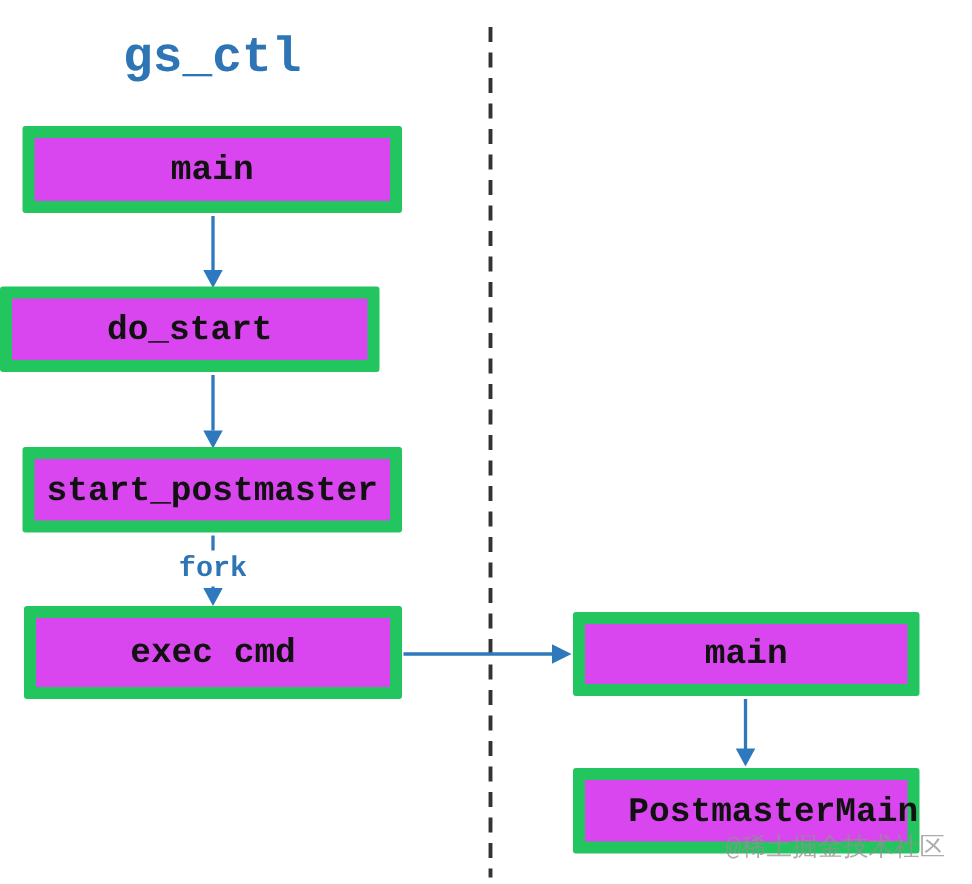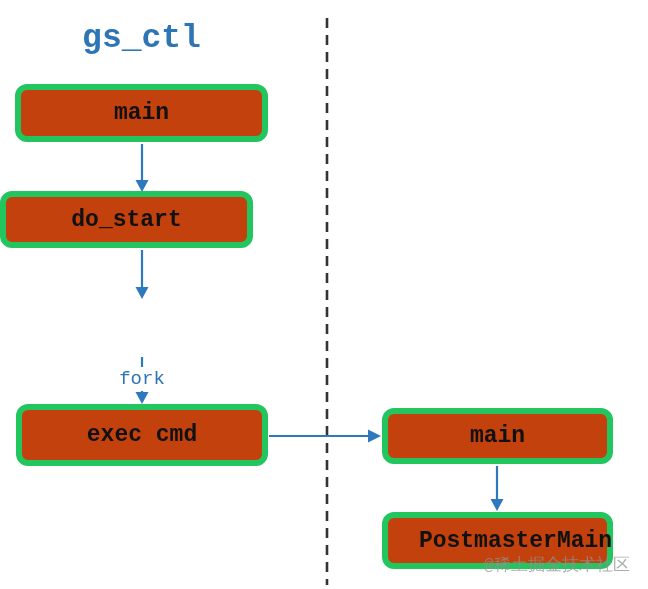--- a/index.html
+++ b/index.html
@@ -25,23 +25,23 @@
     color: #2e75b6;
     font-family: "Liberation Mono", "DejaVu Sans Mono", monospace;
     white-space: nowrap;
     line-height: 1;
   }
   .title-left  { left: 15px;  top: 22px; width: 253px; }
   .title-right { left: 374px; top: 22px; width: 220px; }
   .node {
     position: absolute;
     box-sizing: border-box;
-    background: #c2410c;
-    border: 6px solid #22c55e;
-    border-radius: 12px;
+    background: #d946ef;
+    border: 8px solid #22c55e;
+    border-radius: 2px;
     display: flex;
     align-items: center;
     justify-content: center;
     font-size: 23px;
     font-weight: bold;
     color: #111111;
     font-family: "Liberation Mono", "DejaVu Sans Mono", monospace;
     white-space: pre;
   }
   .n-gsctl-main       { left: 15px;  top: 84px;  width: 253px; height: 58px; }
@@ -50,21 +50,21 @@
   .n-gsctl-execcmd    { left: 16px;  top: 404px; width: 252px; height: 62px; text-align: right; }
   .n-gaussdb-main     { left: 382px; top: 408px; width: 231px; height: 56px; }
   .n-gaussdb-pmmain   { left: 382px; top: 512px; width: 231px; height: 57px; padding-left: 36px; }
   .edge-label {
     position: absolute;
     left: 113px; top: 367px;
     width: 58px; height: 24px;
     background: #ffffff;
     color: #2e75b6;
     font-size: 19px;
-    font-weight: normal;
+    font-weight: bold;
     text-align: center;
     line-height: 24px;
     font-family: "Liberation Mono", "DejaVu Sans Mono", monospace;
   }
   .watermark {
     position: absolute;
     right: 14px; top: 553px;
     font-size: 17px;
     color: rgba(145, 145, 145, 0.75);
     font-family: Liberation Mono, monospace;
@@ -96,20 +96,21 @@
     <polygon points="490.5,499 503.5,499 497,511" fill="#2e79bd"></polygon>
   </svg>
 
   <div class="col-title title-left">gs_ctl</div>
 
 
   <div class="node n-gsctl-main">main</div>
 
   <div class="node n-gsctl-dostart">do_start</div>
 
+  <div class="node n-gsctl-startpm">start_postmaster</div>
 
   <div class="node n-gsctl-execcmd">exec cmd</div>
 
   <div class="node n-gaussdb-main">main</div>
 
   <div class="node n-gaussdb-pmmain">PostmasterMain</div>
 
   <div class="edge-label">fork</div>
 
   <div class="watermark">@稀土掘金技术社区</div>

